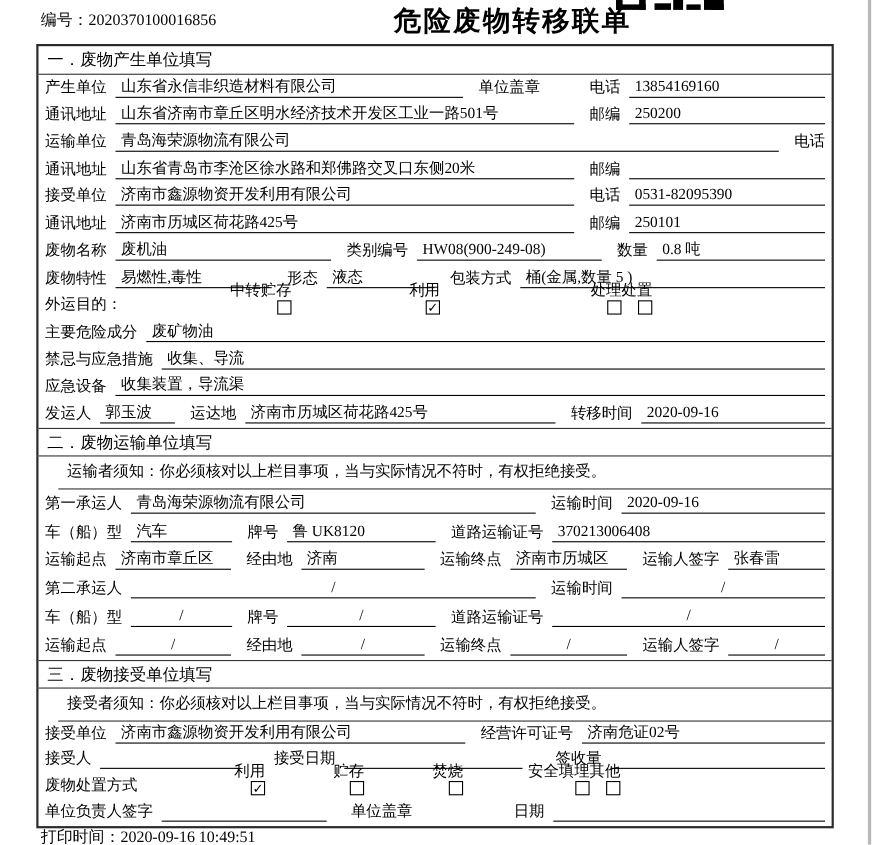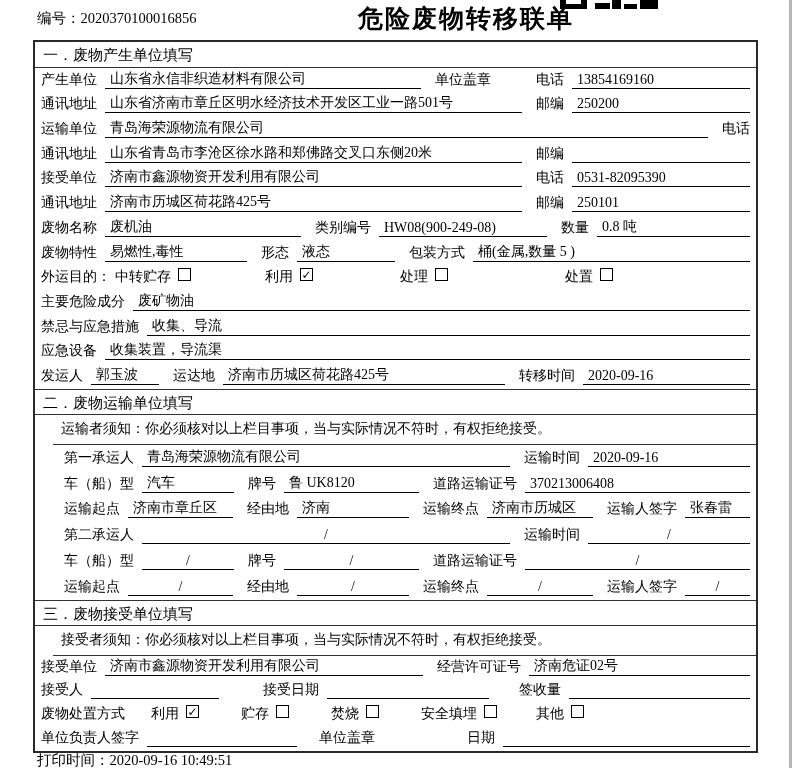--- a/index.html
+++ b/index.html
@@ -24,35 +24,35 @@
            letter-spacing:2px; font-family:Liberation Serif, serif;margin-left:24px; }
 
   .formbox { position:absolute; left:33px; top:40px; width:725px; border:2px solid #2a2a2a; background:#fff; }
 
   .sec-title { height:26px; line-height:24px; padding:1px 8px 0 8px; font-weight:normal; font-size:15px;
                border-bottom:1.5px solid #333;
                font-family:"Liberation Sans","DejaVu Sans",sans-serif; }
   .section + .section .sec-title { border-top:1.5px solid #333; }
 
   .row { display:flex; align-items:flex-end; padding:0 6px 4px 6px; height:24.7px; }
-  .s2 .row { height:25.8px;margin-left:23px; }
+  .s2 .row { height:25.8px; }
   .s3 .row { height:23.8px; }
   .note-row { height:30px; display:flex; align-items:center; padding:0 8px;
               border-bottom:1.5px solid #333;margin-left:18px; }
 
   .lbl { white-space:nowrap; }
   .gap { margin-left:14px; }
   .u { border-bottom:1px solid #000; white-space:nowrap; padding:0 5px; margin-left:8px;
        min-height:17px; display:inline-block; overflow:hidden; }
   .u.flex1 { flex:1; }
   .u.slash { text-align:center; }
   .push { margin-left:auto; }
   .rv { width:178px; }
 
-  .cb-item { display:flex; align-items:flex-start; white-space:nowrap; }
+  .cb-item { display:flex; align-items:flex-end; white-space:nowrap;flex-direction:column; }
   .cb { display:inline-block; width:13px; height:13px; border:1px solid #000; margin-left:7px;
         font-size:12px; line-height:12px; text-align:center; vertical-align:bottom;
         font-family:"DejaVu Sans",sans-serif; }
 
   .footer { position:absolute; left:37px; top:751px; font-size:14.5px; }
 </style>
 </head>
 <body>
 
 <div class="page">
@@ -230,21 +230,21 @@
 
       <div class="row">
         <span class="lbl">接受单位</span>
         <span class="u" style="width:318px">济南市鑫源物资开发利用有限公司</span>
         <span class="lbl gap">经营许可证号</span>
         <span class="u flex1">济南危证02号</span>
       </div>
       <div class="row">
         <span class="lbl">接受人</span>
         <span class="u" style="width:128px"></span>
-        <span class="lbl" style="margin-left:44px">接受日期</span>
+        <span class="lbl" style="margin-left:30px">接受日期</span>
         <span class="u" style="width:162px"></span>
         <span class="lbl" style="margin-left:30px">签收量</span>
         <span class="u flex1"></span>
       </div>
       <div class="row">
         <span class="lbl">废物处置方式</span>
         <span class="cb-item" style="width:90px;margin-left:26px">
           <span>利用</span>
           <span class="cb">✓</span>
         </span>

